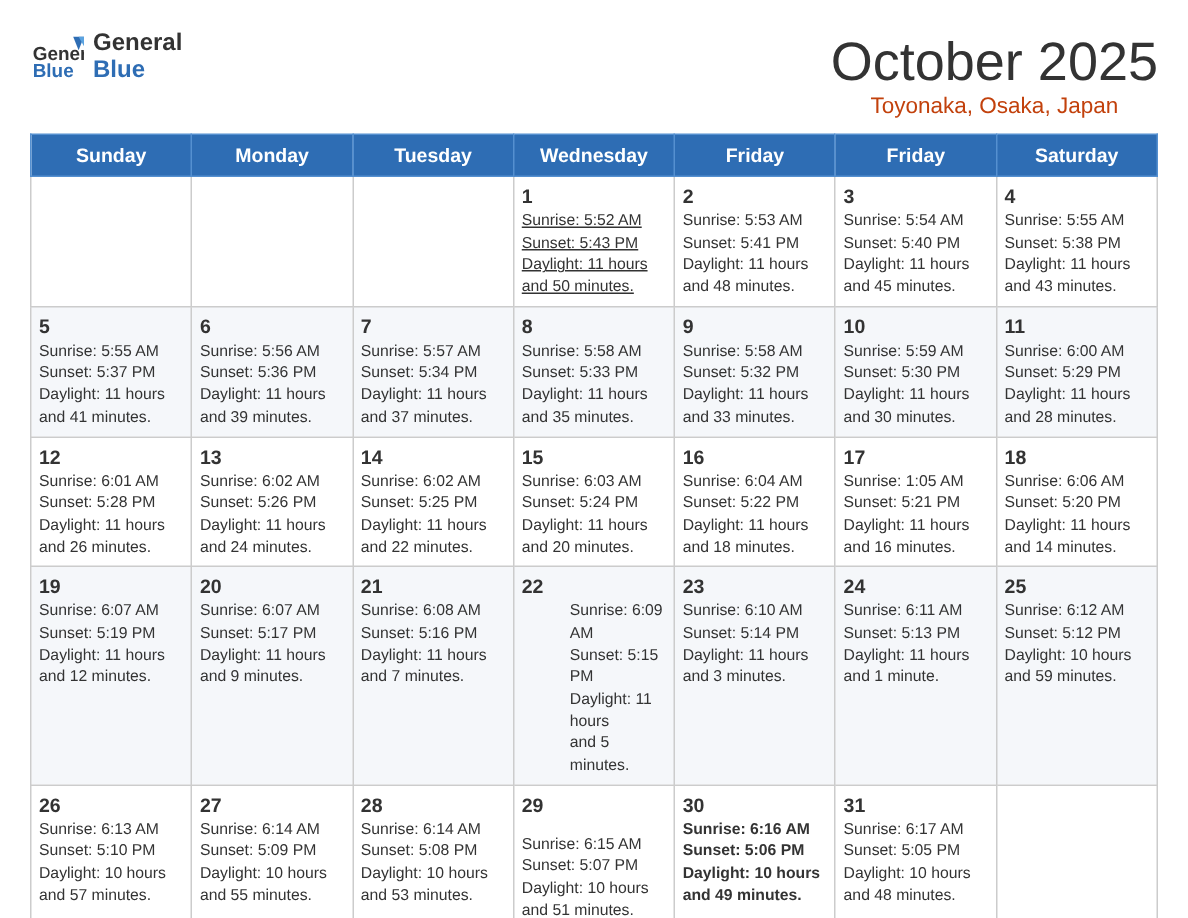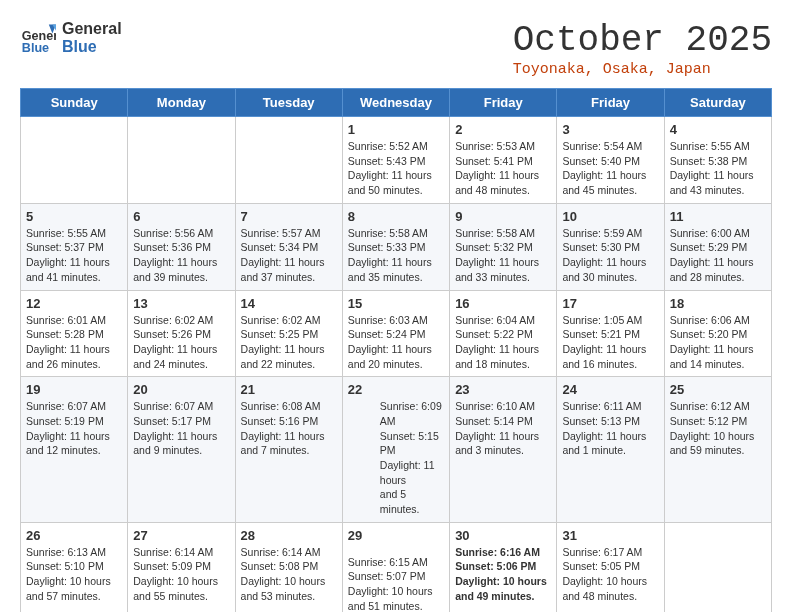--- a/index.html
+++ b/index.html
@@ -19,22 +19,21 @@
     .logo {
       display: flex;
       align-items: center;
       gap: 6px;
     }
     .logo-icon {
       width: 36px;
       height: 36px;
     }
     .title-block {
-      text-align: left;
-      font-family: Liberation Mono, monospace;
+      text-align: center;
     }
     .month-title {
       font-size: 36px;
       font-weight: normal;
       color: #333;
     }
     .subtitle {
       font-size: 15px;
       color: #c2410c;
     }
@@ -112,21 +111,21 @@
         <th>Saturday</th>
       </tr>
   </thead>
   <tbody id="calendar-body">
   <tr>
         <td class="empty-cell"></td>
         <td class="empty-cell"></td>
         <td class="empty-cell"></td>
         <td>
           <div class="day-number">1</div>
-          <div class="day-info" style="white-space: pre-line;">Sunrise: 5:52 AM
+          <div class="day-info" style="white-space: pre-line; text-decoration: underline;">Sunrise: 5:52 AM
 Sunset: 5:43 PM
 Daylight: 11 hours
 and 50 minutes.</div>
         </td>
         <td>
           <div class="day-number">2</div>
           <div class="day-info" style="white-space: pre-line;">Sunrise: 5:53 AM
 Sunset: 5:41 PM
 Daylight: 11 hours
 and 48 minutes.</div>

